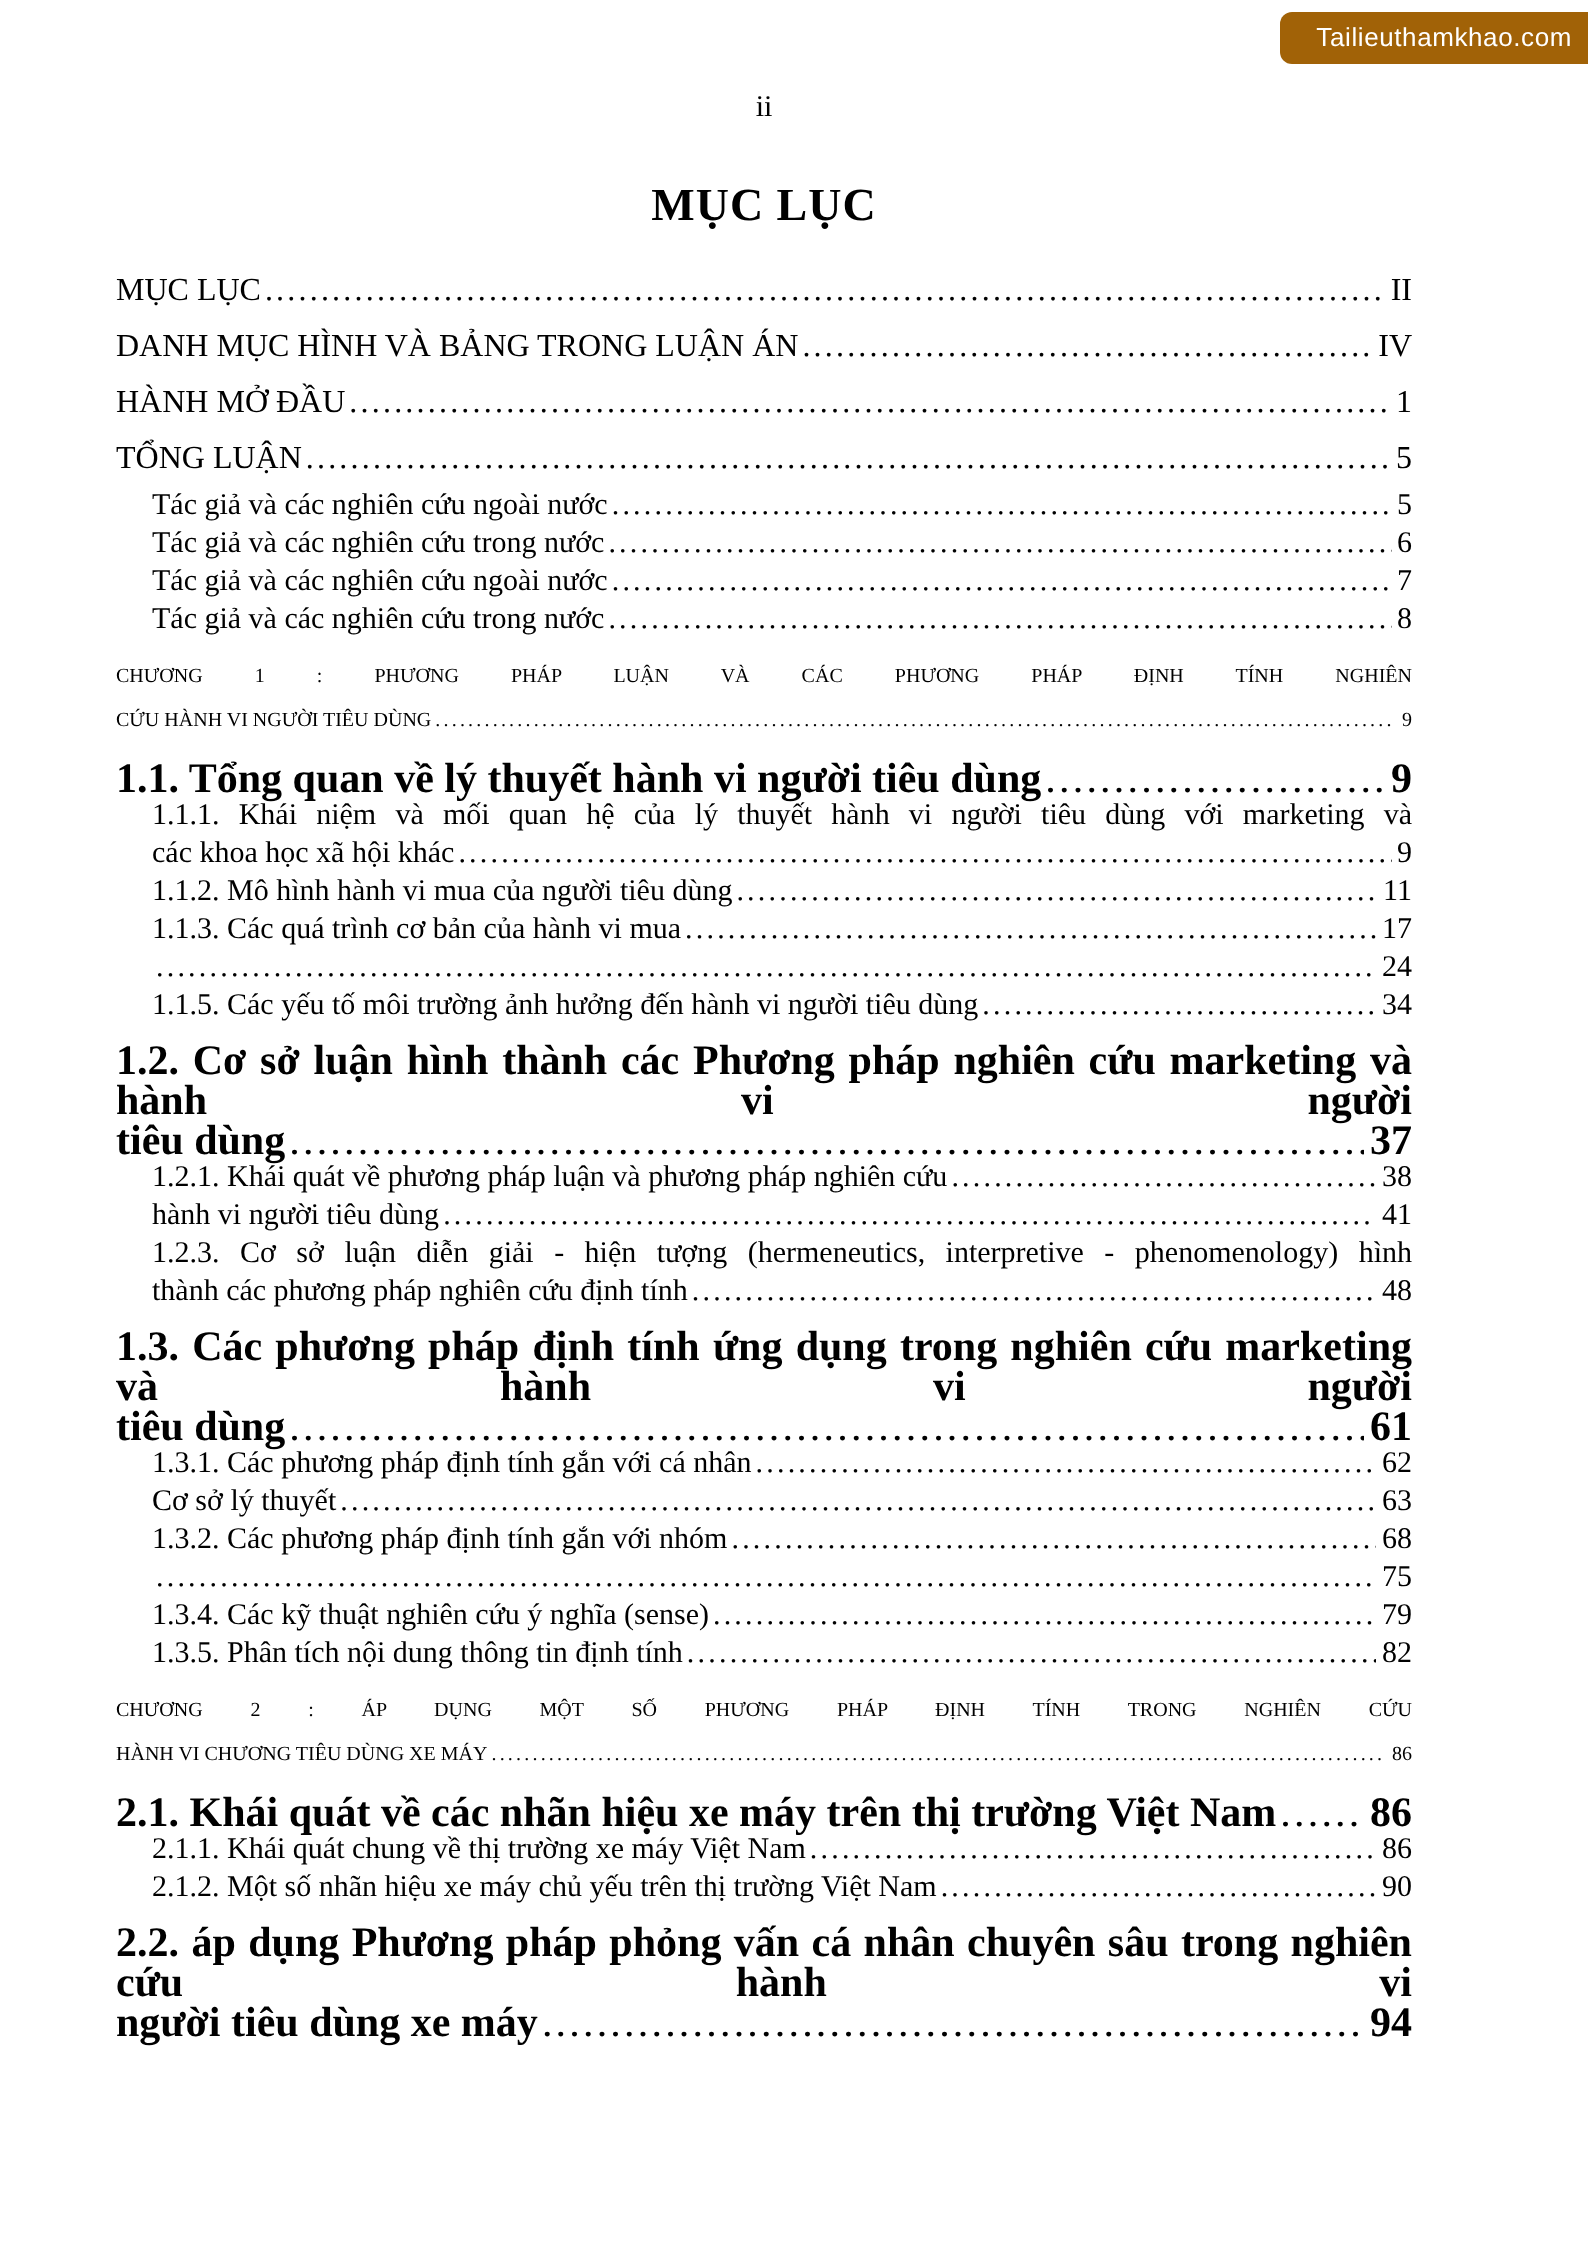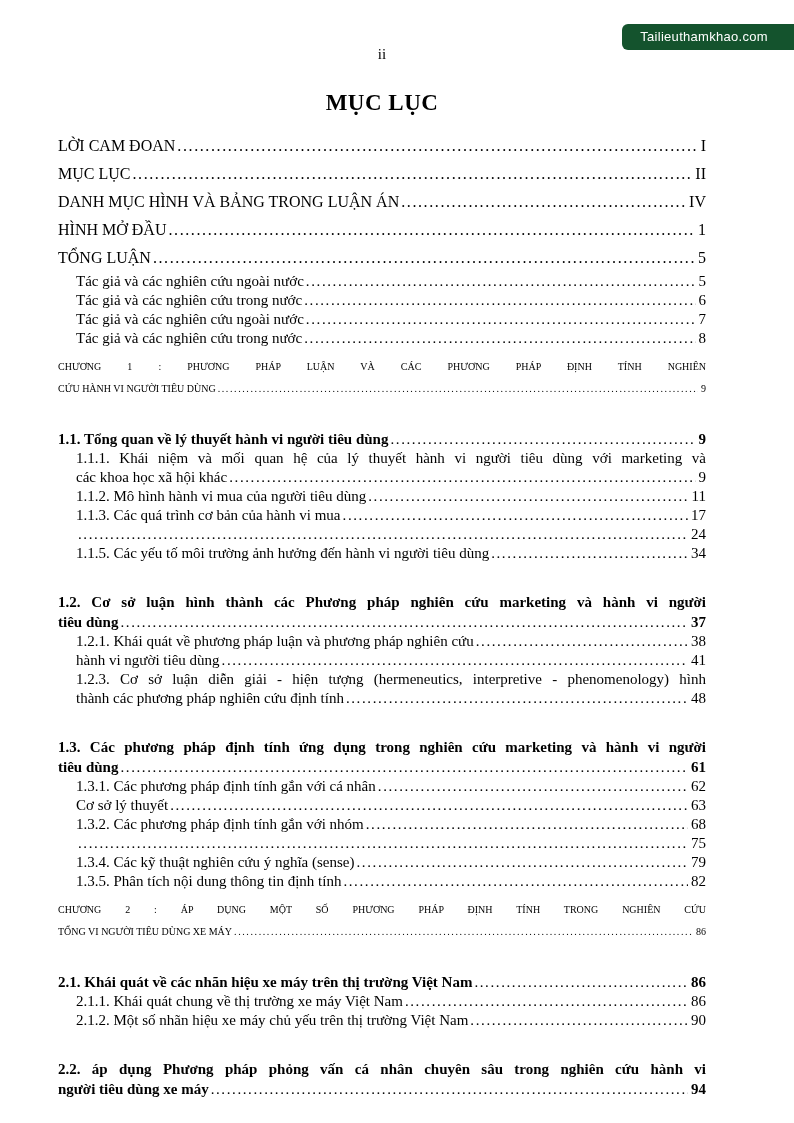--- a/index.html
+++ b/index.html
@@ -7,27 +7,27 @@
   body {
     width: 794px;
     height: 1123px;
     position: relative;
     overflow: hidden;
     font-family: "Liberation Serif", serif;
     color: #000000;
   }
   .watermark {
     position: absolute;
-    top: 24px;
+    top: 6px;
     right: 0;
-    background: #14532d;
+    background: #a16207;
     color: #ffffff;
     font-family: "Liberation Sans", sans-serif;
     font-size: 13px;
-    padding: 5px 26px 6px 18px;
+    padding: 5px 8px 6px 18px;
     border-radius: 6px 0 0 6px;
     letter-spacing: 0.3px;
     cursor: pointer;
   }
   .sheet { padding: 45px 88px 0 58px; }
   .pageno {
     text-align: center;
     font-size: 15px;
     line-height: 18px;
   }
@@ -67,62 +67,55 @@
   .entry .pg { flex: 0 0 auto; }
 
   .lv-front { font-size: 16px; line-height: 28px; }
   .lv-sub   { font-size: 15px; line-height: 19px; padding-left: 18px; }
   .lv-chapter {
     font-size: 10px;
     line-height: 22px;
     margin: 8px 0 6px 0;
   }
   .lv-bold {
-    font-size: 15px;
+    font-size: 21px;
     line-height: 20px;
     font-weight: bold;
-    margin-top: 29px;
+    margin-top: 7px;
   }
   .it { }
 </style>
 </head>
 <body>
 
 <div class="watermark">Tailieuthamkhao.com</div>
 
 <div class="sheet">
   <div class="pageno">ii</div>
 
   <div class="doc-title">MỤC LỤC</div>
 
   <div class="toc">
       <div class="entry lv-front">
         <div class="row">
-          <span class="t"><span>LỜI CAM ĐOAN</span></span>
-          <span class="dots"></span>
-          <span class="pg">I</span>
+          <span class="t"><span>MỤC LỤC</span></span>
+          <span class="dots"></span>
+          <span class="pg">II</span>
         </div>
       </div>
       <div class="entry lv-front">
         <div class="row">
-          <span class="t"><span>MỤC LỤC</span></span>
-          <span class="dots"></span>
-          <span class="pg">II</span>
+          <span class="t"><span>DANH MỤC HÌNH VÀ BẢNG TRONG LUẬN ÁN</span></span>
+          <span class="dots"></span>
+          <span class="pg">IV</span>
         </div>
       </div>
       <div class="entry lv-front">
         <div class="row">
-          <span class="t"><span>DANH MỤC HÌNH VÀ BẢNG TRONG LUẬN ÁN</span></span>
-          <span class="dots"></span>
-          <span class="pg">IV</span>
-        </div>
-      </div>
-      <div class="entry lv-front">
-        <div class="row">
-          <span class="t"><span>HÌNH MỞ ĐẦU</span></span>
+          <span class="t"><span>HÀNH MỞ ĐẦU</span></span>
           <span class="dots"></span>
           <span class="pg">1</span>
         </div>
       </div>
       <div class="entry lv-front">
         <div class="row">
           <span class="t"><span>TỔNG LUẬN</span></span>
           <span class="dots"></span>
           <span class="pg">5</span>
         </div>
@@ -280,21 +273,21 @@
       <div class="entry lv-sub">
         <div class="row">
           <span class="t"><span>1.3.5. Phân tích nội dung thông tin định tính</span></span>
           <span class="dots"></span>
           <span class="pg">82</span>
         </div>
       </div>
       <div class="entry lv-chapter">
         <div class="l1"><span class="t"><span>CHƯƠNG 2 : ÁP DỤNG MỘT SỐ PHƯƠNG PHÁP ĐỊNH TÍNH TRONG NGHIÊN CỨU</span></span></div>
         <div class="row">
-          <span class="t"><span>TỔNG VI NGƯỜI TIÊU DÙNG XE MÁY</span></span>
+          <span class="t"><span>HÀNH VI CHƯƠNG TIÊU DÙNG XE MÁY</span></span>
           <span class="dots"></span>
           <span class="pg">86</span>
         </div>
       </div>
       <div class="entry lv-bold">
         <div class="row">
           <span class="t"><span>2.1. Khái quát về các nhãn hiệu xe máy trên thị trường Việt Nam</span></span>
           <span class="dots"></span>
           <span class="pg">86</span>
         </div>

